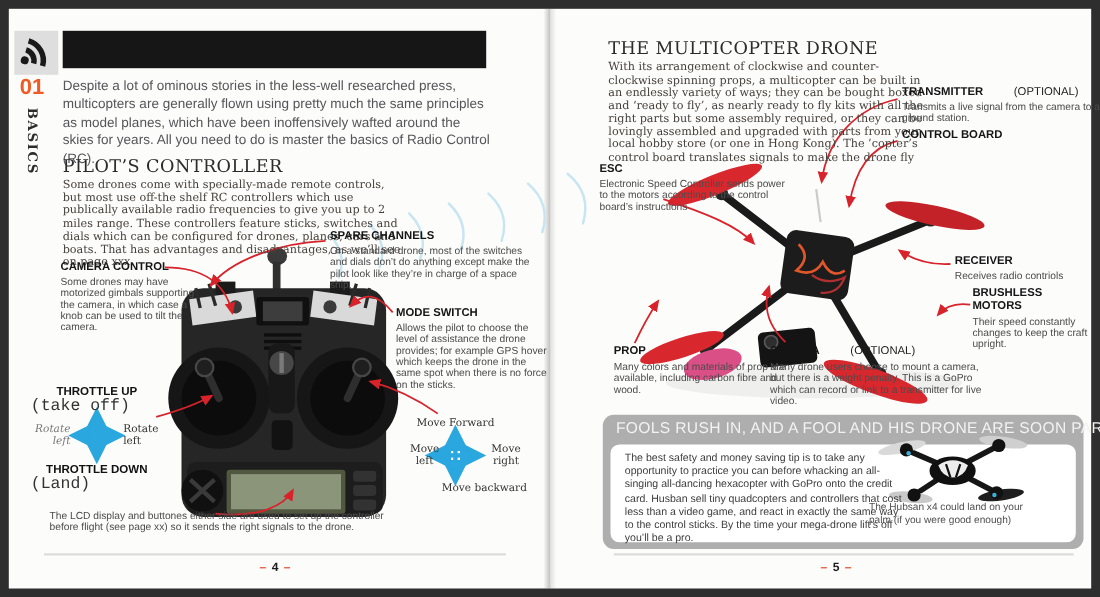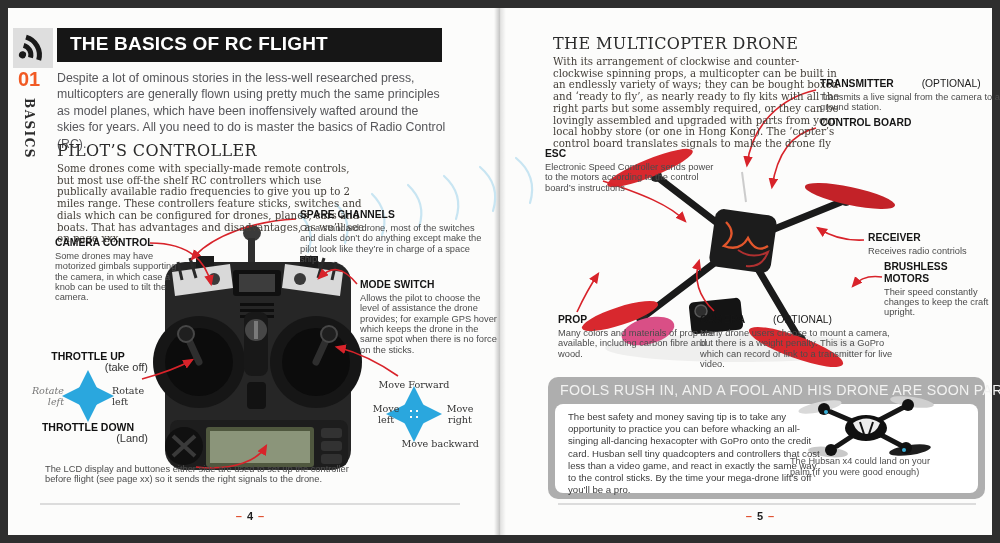--- a/index.html
+++ b/index.html
@@ -9,21 +9,21 @@
   .gutter{position:absolute;top:8px;left:494px;width:12px;height:527px;
     background:linear-gradient(to right, rgba(0,0,0,0) 0%, rgba(0,0,0,.22) 48%, rgba(0,0,0,.10) 55%, rgba(0,0,0,0) 100%);}
   svg.overlay{position:absolute;left:0;top:0;pointer-events:none;}
   .ct{font-weight:bold;font-size:10.3px;color:#151515;line-height:1.15;}
   .ct .opt{font-weight:normal;color:#1d1d1d;margin-left:25px;}
   .cb{font-size:9.3px;color:#4c4c4c;line-height:10.4px;margin-top:2px;}
   .serif{font-family:"DejaVu Serif",serif;}
   .h-serif{font-family:"DejaVu Serif",serif;font-size:16px;color:#2b2b2b;letter-spacing:.4px;white-space:nowrap;}
   .serifbody{font-family:"DejaVu Serif",serif;font-size:10.2px;line-height:11.7px;color:#45403a;}
   .stick-b{font-weight:bold;font-size:10.5px;color:#111;text-align:center;}
-  .stick-sub{font-family:Liberation Sans, sans-serif;font-size:11px;color:#333;text-align:right;}
+  .stick-sub{font-family:Liberation Mono, monospace;font-size:15px;color:#333;text-align:left;}
   .stick-s{font-family:"DejaVu Serif",serif;font-size:9.6px;color:#333;line-height:11px;}
   .pagenum{display:flex;align-items:center;justify-content:center;gap:5px;font-size:11px;}
   .pagenum .dash{color:#e0502f;font-weight:bold;}
   .pagenum .num{color:#1d1d1d;font-weight:bold;}
   .rule{position:absolute;height:2px;background:#dcdcdc;}
   .fools-bg{position:absolute;left:548px;top:377px;width:437px;height:122px;background:#aeaeae;border-radius:10px;}
   .fools-panel{position:absolute;left:555px;top:404px;width:423px;height:89px;background:#ffffff;border-radius:8px;}
   .fools-title{position:absolute;left:560px;top:382px;width:413px;text-align:center;color:#f2f2f1;
     font-size:14.2px;letter-spacing:.3px;white-space:nowrap;}
   .fools-body{position:absolute;left:568px;top:411px;width:252px;font-size:9.6px;line-height:12.2px;color:#3c3c3c;}
@@ -181,21 +181,20 @@
       <line x1="88" y1="396" x2="108" y2="396" marker-end="url(#bh)"></line>
     </g>
     <g stroke="#2aa7de" stroke-width="4" fill="none">
       <line x1="414" y1="414" x2="414" y2="392" marker-end="url(#bh)"></line>
       <line x1="414" y1="414" x2="414" y2="436" marker-end="url(#bh)"></line>
       <line x1="414" y1="414" x2="392" y2="414" marker-end="url(#bh)"></line>
       <line x1="414" y1="414" x2="436" y2="414" marker-end="url(#bh)"></line>
     </g>
   </svg>
 
-  <div class="abs" style="left:70px;top:33px;font-size:19px;font-weight:bold;color:#ffffff;letter-spacing:.2px;white-space:nowrap;">THE BASICS OF RC FLIGHT</div>
 
   <div class="abs" style="left:18px;top:68px;font-size:20px;font-weight:bold;color:#f15a24;">01</div>
   <div class="abs serif" style="left:22px;top:98px;writing-mode:vertical-rl;font-size:12px;font-weight:bold;letter-spacing:1.5px;color:#2d2d2d;">BASICS</div>
 
   <div class="abs" style="left:57px;top:70px;width:392px;font-size:12.3px;line-height:16.4px;color:#56565a;">Despite a lot of ominous stories in the less-well researched press, multicopters are generally flown using pretty much the same principles as model planes, which have been inoffensively wafted around the skies for years. All you need to do is master the basics of Radio Control (RC).</div>
 
   <div class="abs h-serif" style="left:57px;top:141px;">PILOT’S CONTROLLER</div>
   <div class="abs serifbody" style="left:57px;top:163px;width:308px;">Some drones come with specially-made remote controls, but most use off-the shelf RC controllers which use publically available radio frequencies to give you up to 2 miles range. These controllers feature sticks, switches and dials which can be configured for drones, planes, cars and boats. That has advantages and disadvantages, as we’ll see on page xxx.</div>
 
   <div class="abs" style="left:55px;top:237px;width:130px;">

